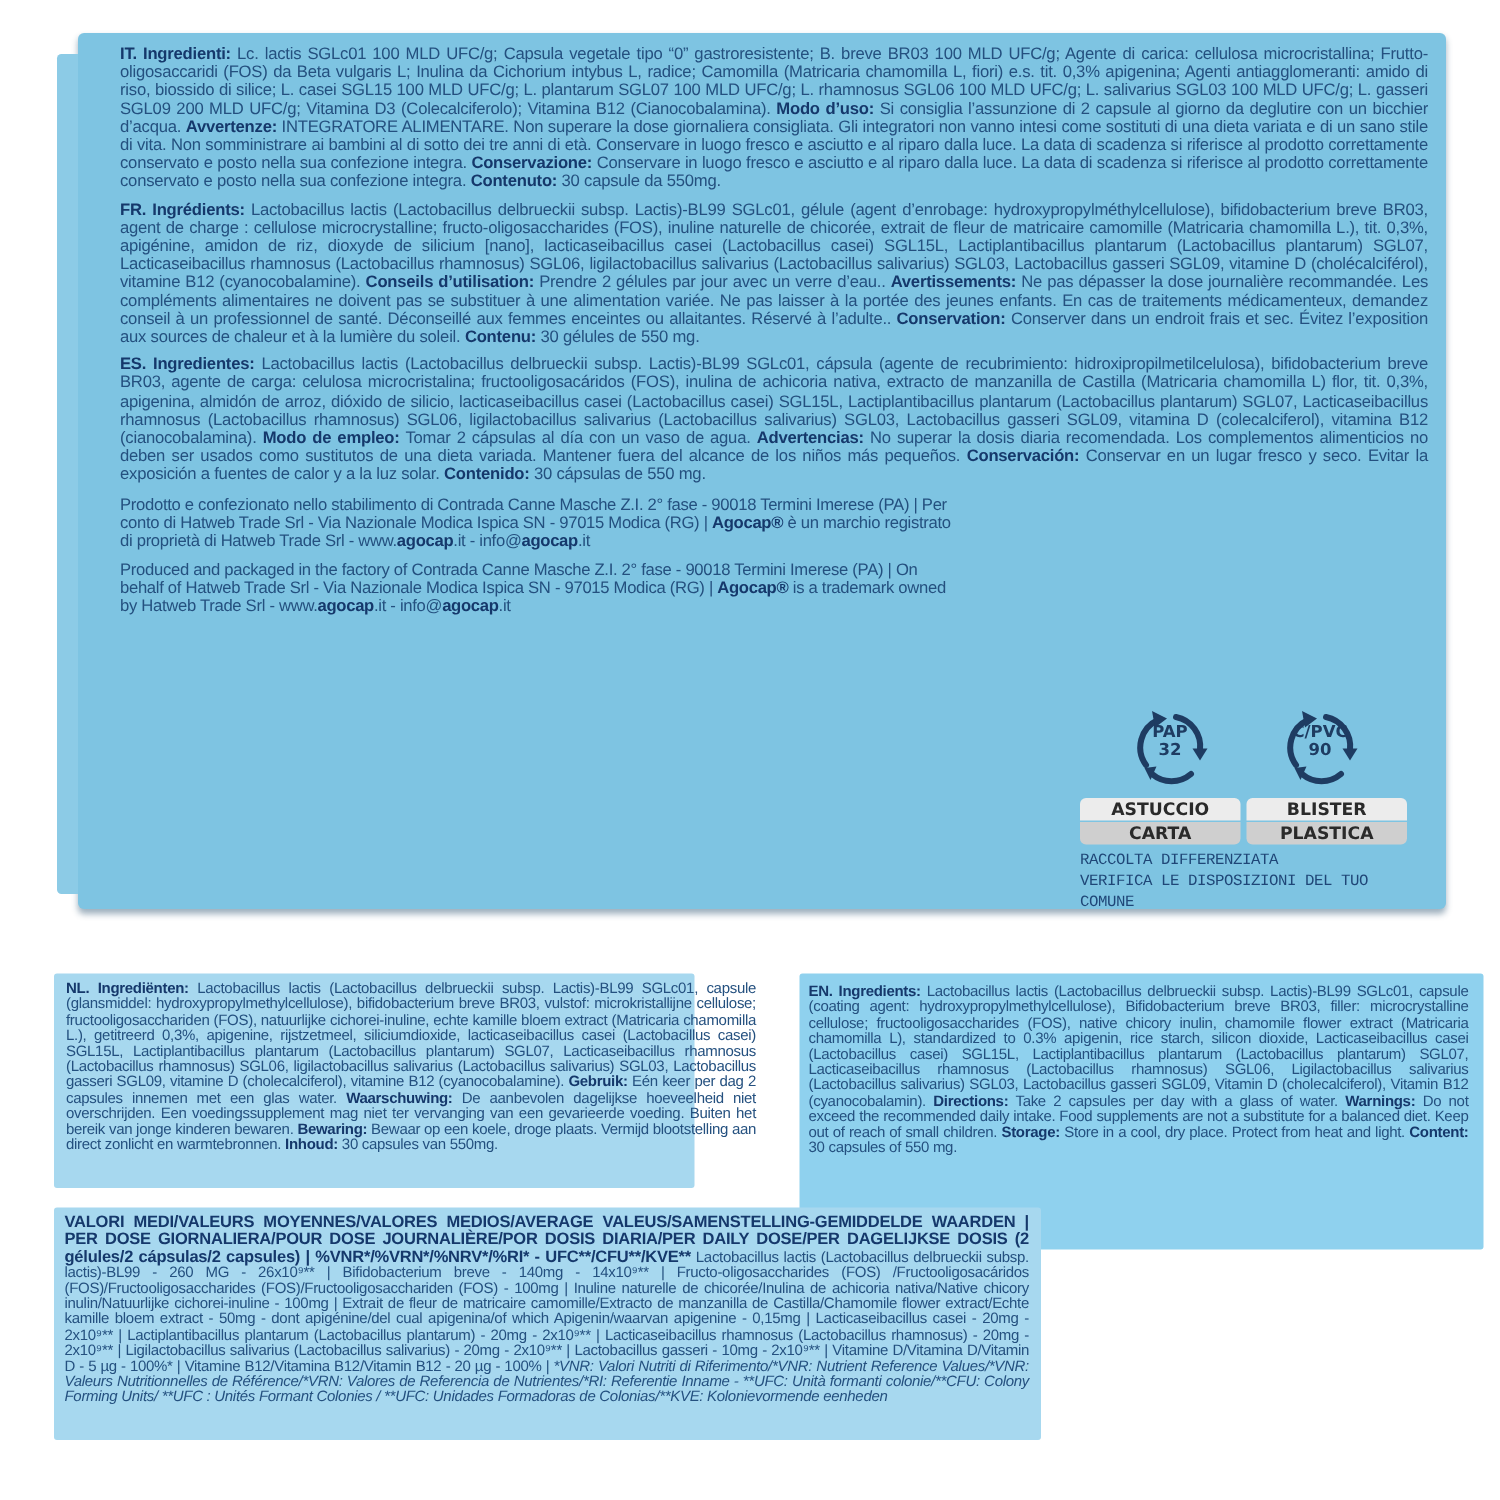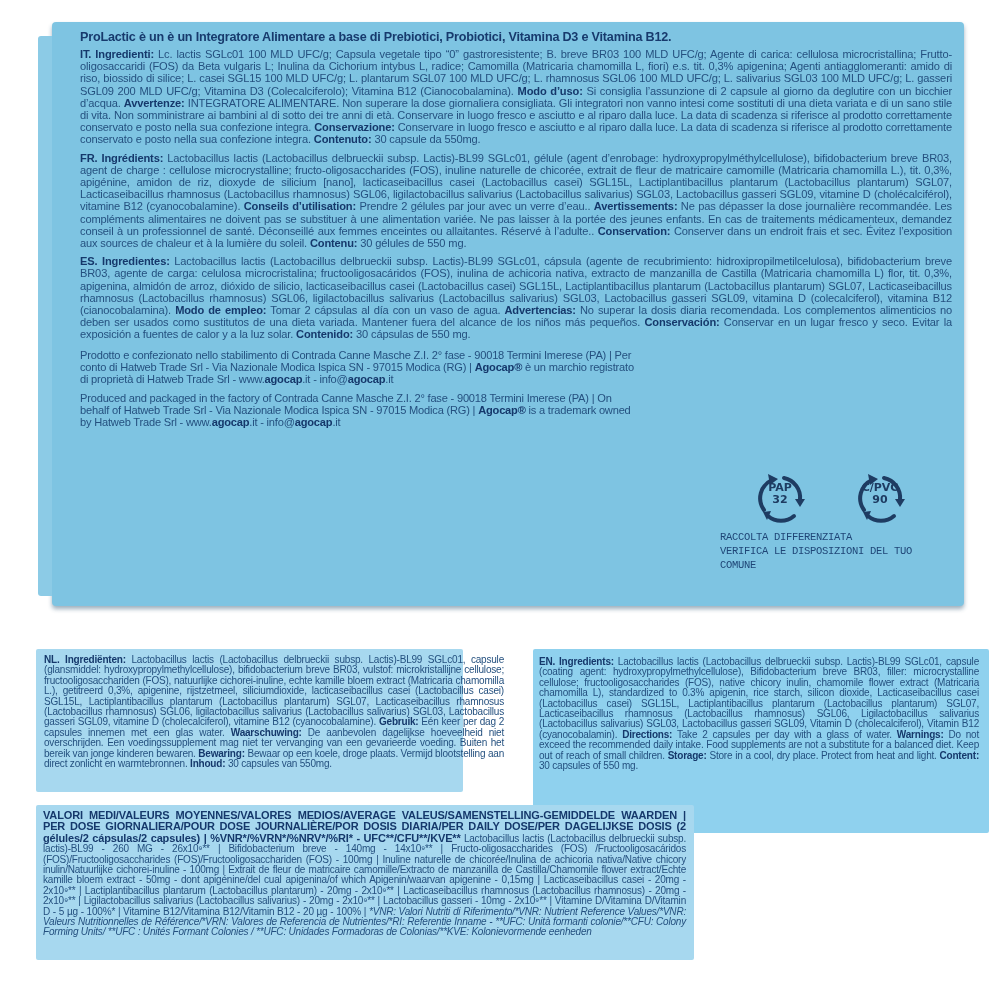--- a/index.html
+++ b/index.html
@@ -43,21 +43,20 @@
   .nv .txt { position: absolute; left: 7px; top: 5px; width: 643px; }
   .nv .hdr { font-weight: 700; color: #15386b; font-size: 11px; letter-spacing: -0.15px; }
   .nv i { font-style: italic; }
 </style>
 </head>
 <body>
 
 <div class="main-panel">
   <div class="lip"></div>
   <div class="inner">
-    <div class="headline">ProLactic è un è un Integratore Alimentare a base di Prebiotici, Probiotici, Vitamina D3 e Vitamina B12.</div>
 
     <p class="para">
       <b>IT. Ingredienti:</b><span> Lc. lactis SGLc01 100 MLD UFC/g; Capsula vegetale tipo “0” gastroresistente; B. breve BR03 100 MLD UFC/g; Agente di carica: cellulosa microcristallina; Frutto-oligosaccaridi (FOS) da Beta vulgaris L; Inulina da Cichorium intybus L, radice; Camomilla (Matricaria chamomilla L, fiori) e.s. tit. 0,3% apigenina; Agenti antiagglomeranti: amido di riso, biossido di silice; L. casei SGL15 100 MLD UFC/g; L. plantarum SGL07 100 MLD UFC/g; L. rhamnosus SGL06 100 MLD UFC/g; L. salivarius SGL03 100 MLD UFC/g; L. gasseri SGL09 200 MLD UFC/g; Vitamina D3 (Colecalciferolo); Vitamina B12 (Cianocobalamina). </span><b>Modo d’uso:</b><span> Si consiglia l’assunzione di 2 capsule al giorno da deglutire con un bicchier d’acqua. </span><b>Avvertenze:</b><span> INTEGRATORE ALIMENTARE. Non superare la dose giornaliera consigliata. Gli integratori non vanno intesi come sostituti di una dieta variata e di un sano stile di vita. Non somministrare ai bambini al di sotto dei tre anni di età. Conservare in luogo fresco e asciutto e al riparo dalla luce. La data di scadenza si riferisce al prodotto correttamente conservato e posto nella sua confezione integra. </span><b>Conservazione:</b><span> Conservare in luogo fresco e asciutto e al riparo dalla luce. La data di scadenza si riferisce al prodotto correttamente conservato e posto nella sua confezione integra. </span><b>Contenuto:</b><span> 30 capsule da 550mg.</span>
     </p>
 
     <p class="para">
       <b>FR. Ingrédients:</b><span> Lactobacillus lactis (Lactobacillus delbrueckii subsp. Lactis)-BL99 SGLc01, gélule (agent d’enrobage: hydroxypropylméthylcellulose), bifidobacterium breve BR03, agent de charge : cellulose microcrystalline; fructo-oligosaccharides (FOS), inuline naturelle de chicorée, extrait de fleur de matricaire camomille (Matricaria chamomilla L.), tit. 0,3%, apigénine, amidon de riz, dioxyde de silicium [nano], lacticaseibacillus casei (Lactobacillus casei) SGL15L, Lactiplantibacillus plantarum (Lactobacillus plantarum) SGL07, Lacticaseibacillus rhamnosus (Lactobacillus rhamnosus) SGL06, ligilactobacillus salivarius (Lactobacillus salivarius) SGL03, Lactobacillus gasseri SGL09, vitamine D (cholécalciférol), vitamine B12 (cyanocobalamine). </span><b>Conseils d’utilisation:</b><span> Prendre 2 gélules par jour avec un verre d’eau.. </span><b>Avertissements:</b><span> Ne pas dépasser la dose journalière recommandée. Les compléments alimentaires ne doivent pas se substituer à une alimentation variée. Ne pas laisser à la portée des jeunes enfants. En cas de traitements médicamenteux, demandez conseil à un professionnel de santé. Déconseillé aux femmes enceintes ou allaitantes. Réservé à l’adulte.. </span><b>Conservation:</b><span> Conserver dans un endroit frais et sec. Évitez l’exposition aux sources de chaleur et à la lumière du soleil. </span><b>Contenu:</b><span> 30 gélules de 550 mg.</span>
     </p>
 
     <p class="para">
@@ -99,20 +98,26 @@
         </g>
         <g fill="#1e3c62">
           <polygon points="18,4 28,9 20,15"></polygon>
           <polygon points="45,29 55,29 50,37"></polygon>
           <polygon points="13,42 21,41 17,50"></polygon>
         </g>
       </svg>
       <div class="code"><span>C/PVC</span><br><span>90</span></div>
     </div>
   </div>
+  <div class="labels">
+    <div class="lbl top">ASTUCCIO</div>
+    <div class="lbl top">BLISTER</div>
+    <div class="lbl bot">CARTA</div>
+    <div class="lbl bot">PLASTICA</div>
+  </div>
   <div class="rnote">RACCOLTA DIFFERENZIATA</div>
   <div class="rnote" style="margin-top:0;">VERIFICA LE DISPOSIZIONI DEL TUO COMUNE</div>
 </div>
 
 <div class="panel nl">
   <div class="txt">
     <b>NL. Ingrediënten:</b><span> Lactobacillus lactis (Lactobacillus delbrueckii subsp. Lactis)-BL99 SGLc01, capsule (glansmiddel: hydroxypropylmethylcellulose), bifidobacterium breve BR03, vulstof: microkristallijne cellulose; fructooligosacchariden (FOS), natuurlijke cichorei-inuline, echte kamille bloem extract (Matricaria chamomilla L.), getitreerd 0,3%, apigenine, rijstzetmeel, siliciumdioxide, lacticaseibacillus casei (Lactobacillus casei) SGL15L, Lactiplantibacillus plantarum (Lactobacillus plantarum) SGL07, Lacticaseibacillus rhamnosus (Lactobacillus rhamnosus) SGL06, ligilactobacillus salivarius (Lactobacillus salivarius) SGL03, Lactobacillus gasseri SGL09, vitamine D (cholecalciferol), vitamine B12 (cyanocobalamine). </span><b>Gebruik:</b><span> Eén keer per dag 2 capsules innemen met een glas water. </span><b>Waarschuwing:</b><span> De aanbevolen dagelijkse hoeveelheid niet overschrijden. Een voedingssupplement mag niet ter vervanging van een gevarieerde voeding. Buiten het bereik van jonge kinderen bewaren. </span><b>Bewaring:</b><span> Bewaar op een koele, droge plaats. Vermijd blootstelling aan direct zonlicht en warmtebronnen. </span><b>Inhoud:</b><span> 30 capsules van 550mg.</span>
   </div>
 </div>
 

